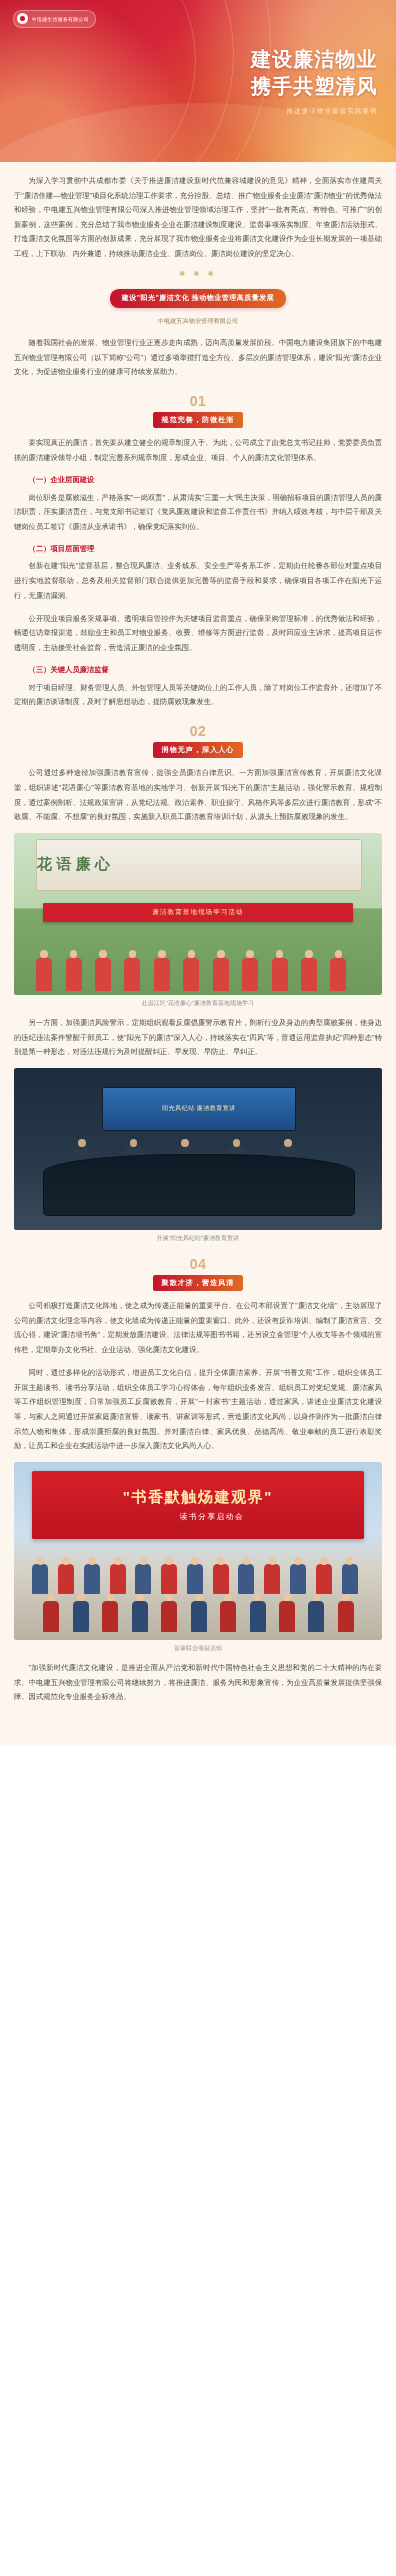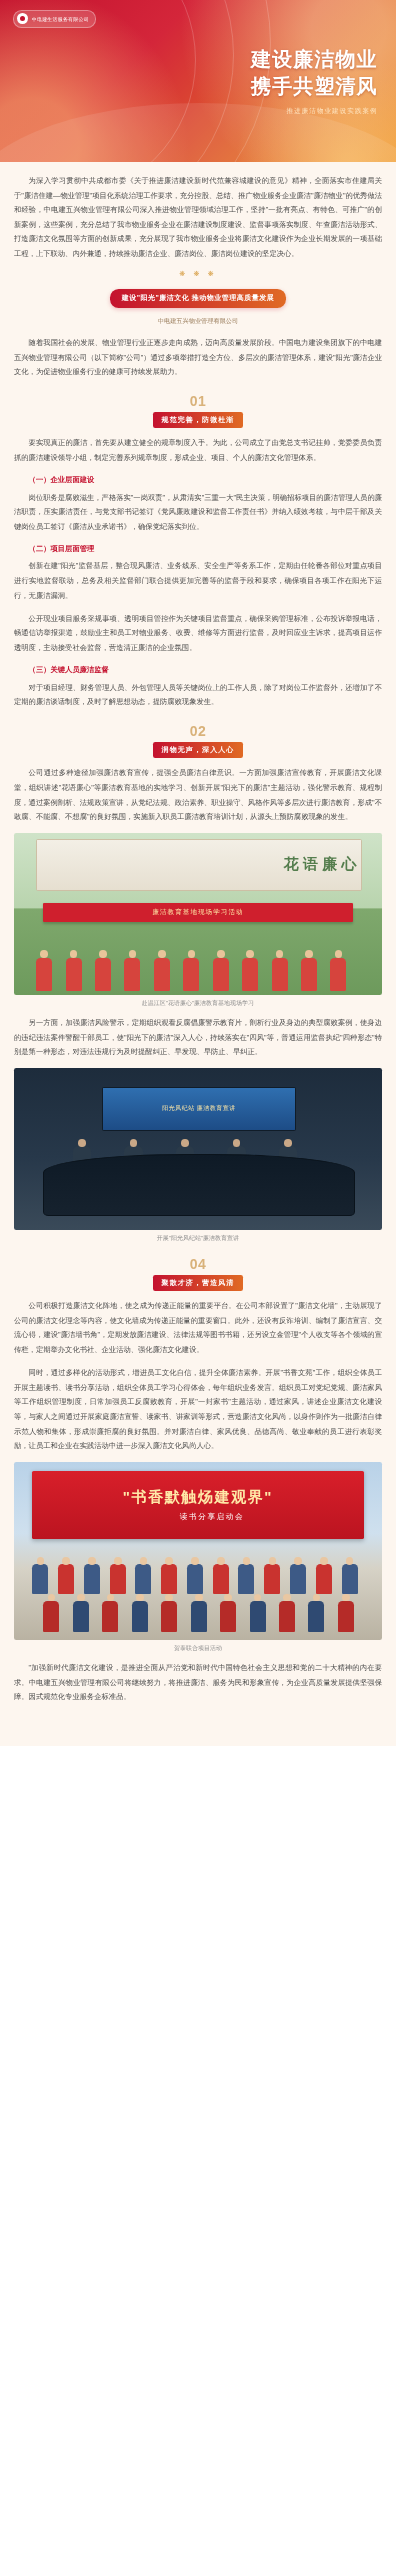--- a/index.html
+++ b/index.html
@@ -213,21 +213,21 @@
     position: absolute;
     left: 6%;
     top: 5.4px;
     width: 88%;
     height: 50px;
     background: linear-gradient(180deg,#f3efe6,#e6dfd0);
     border: 1.1px solid #cdbfa4;
     border-radius: 1.6px;
     display: flex;
     align-items: center;
-    justify-content: flex-end;
+    justify-content: flex-start;
   }
   .ph-green .hall-banner span {
     color: #3a6b35;
     font-size: 15px;
     font-weight: bold;
     letter-spacing: 4.3px;
     opacity: .85;
   }
   .ph-green .red-banner {
     position: absolute;
@@ -411,21 +411,21 @@
       <div class="label">规范完善，防微杜渐</div>
     </div>
 
     <p class="para">要实现真正的廉洁，首先要从建立健全的规章制度入手。为此，公司成立了由党总支书记挂帅，党委委员负责抓的廉洁建设领导小组，制定完善系列规章制度，形成企业、项目、个人的廉洁文化管理体系。</p>
 
     <h3 class="sub">（一）企业层面建设</h3>
     <p class="para">岗位职务是腐败滋生，严格落实"一岗双责"，从肃清实"三重一大"民主决策，明确招标项目的廉洁管理人员的廉洁职责，压实廉洁责任，与党支部书记签订《党风廉政建设和监督工作责任书》并纳入绩效考核，与中层干部及关键岗位员工签订《廉洁从业承诺书》，确保党纪落实到位。</p>
 
     <h3 class="sub">（二）项目层面管理</h3>
     <p class="para">创新在建"阳光"监督基层，整合现风廉洁、业务线系、安全生产等务系工作，定期由任轮番各部位对重点项目进行实地监督联动，总务及相关监督部门联合提供更加完善等的监督手段和要求，确保项目各项工作在阳光下运行，无廉洁漏洞。</p>
-    <p class="para">公开现业项目服务采规事项、透明项目管控作为关键项目监督重点，确保采购管理标准，公布投诉举报电话，畅通信访举报渠道，鼓励业主和员工对物业服务、收费、维修等方面进行监督，及时回应业主诉求，提高项目运作透明度，主动接受社会监督，营造清正廉洁的企业氛围。</p>
+    <p class="para">公开现业项目服务采规事项、透明项目管控作为关键项目监督重点，确保采购管理标准，的优秀做法和经验，畅通信访举报渠道，鼓励业主和员工对物业服务、收费、维修等方面进行监督，及时回应业主诉求，提高项目运作透明度，主动接受社会监督，营造清正廉洁的企业氛围。</p>
 
     <h3 class="sub">（三）关键人员廉洁监督</h3>
     <p class="para">对于项目经理、财务管理人员、外包管理人员等关键岗位上的工作人员，除了对岗位工作监督外，还增加了不定期的廉洁谈话制度，及时了解思想动态，提防腐败现象发生。</p>
 
     <div class="numhead">
       <div class="num">02</div>
       <div class="label">润物无声，深入人心</div>
     </div>
 
     <p class="para">公司通过多种途径加强廉洁教育宣传，提强全员廉洁自律意识。一方面加强廉洁宣传教育，开展廉洁文化课堂，组织讲述"花语廉心"等廉洁教育基地的实地学习、创新开展"阳光下的廉洁"主题活动，强化警示教育、规程制度，通过案例剖析、法规政策宣讲，从党纪法规、政治素养、职业操守、风格作风等多层次进行廉洁教育，形成"不敢腐、不能腐、不想腐"的良好氛围，实施新入职员工廉洁教育培训计划，从源头上预防腐败现象的发生。</p>

